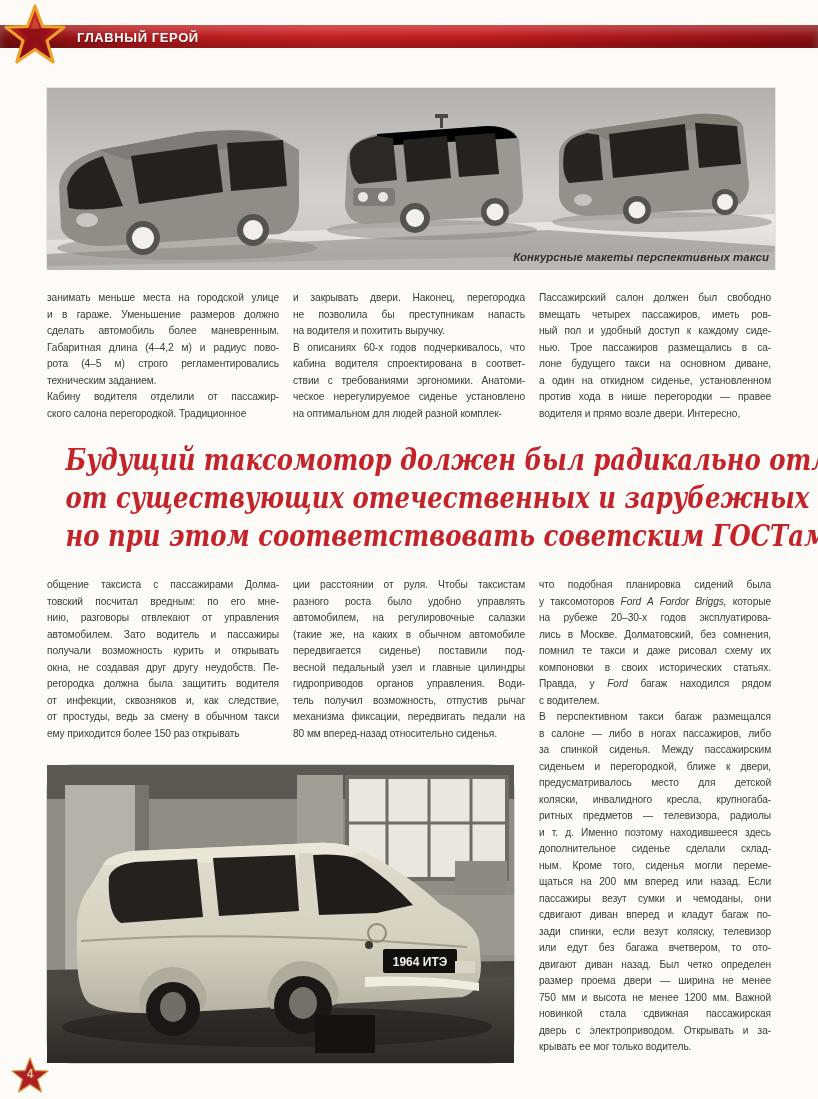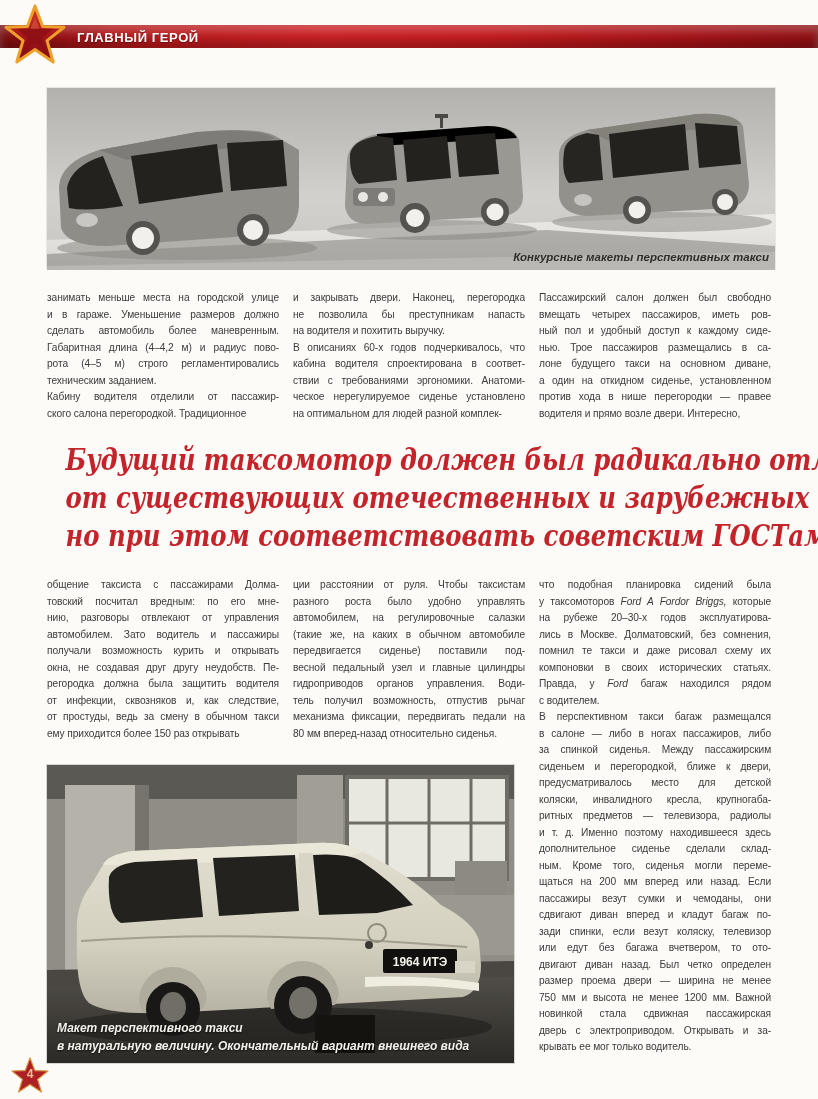--- a/index.html
+++ b/index.html
@@ -32,20 +32,21 @@
     box-shadow:0 0 0 1px rgba(0,0,0,.08);
   }
   .top-photo svg{display:block}
   .top-caption{
     position:absolute;right:6px;bottom:5px;
     font-size:11.5px;font-weight:bold;font-style:italic;color:#2e2d2b;
   }
   .bottom-photo{
     position:absolute;left:47px;top:765px;width:467px;height:298px;
     box-shadow:0 0 0 1px rgba(0,0,0,.15);
+    border-radius:25px;
   }
   .bottom-photo svg{display:block}
   .bottom-caption{
     position:absolute;left:10px;bottom:8px;
     font-size:12px;font-weight:bold;font-style:italic;color:#f2f1ea;
     line-height:18px;text-shadow:0 1px 2px rgba(0,0,0,.7);
   }
   
   .headline{
     position:absolute;left:0;top:441px;width:818px;text-align:center;
@@ -325,24 +326,20 @@
       <ellipse cx="330" cy="168" rx="9" ry="9" fill="none" stroke="#8e8a7c" stroke-width="2"></ellipse>
       <rect x="336" y="184" width="74" height="24" rx="2" fill="#11100e"></rect>
       <text x="373" y="201" text-anchor="middle" font-family="Liberation Sans, sans-serif" font-size="12" font-weight="bold" fill="#f4f2ea">1964 ИТЭ</text>
       <path d="M318 212 Q380 210 432 218 L432 226 Q380 218 318 222 Z" fill="#efece0"></path>
       <circle cx="322" cy="180" r="4" fill="#3a3833"></circle>
       <rect x="408" y="196" width="20" height="12" fill="#d8d4c6"></rect>
 
       <rect x="268" y="250" width="60" height="38" fill="#14130f"></rect>
     </g>
   </svg>
-  <div class="bottom-caption">
-    <div>Макет перспективного такси</div>
-    <div>в натуральную величину. Окончательный вариант внешнего вида</div>
-  </div>
 </div>
 
 <div class="page-star">
   <svg width="40" height="40" viewBox="0 0 40 40">
     <path d="M20 2 L24.8 14.6 38 15 27.6 23.4 31.4 36 20 28.6 8.6 36 12.4 23.4 2 15 15.2 14.6 Z" fill="#ad2025" stroke="#d8923a" stroke-width="1.2" stroke-linejoin="round"></path>
   </svg>
   <div class="num">4</div>
 </div>
 
 </body></html>

